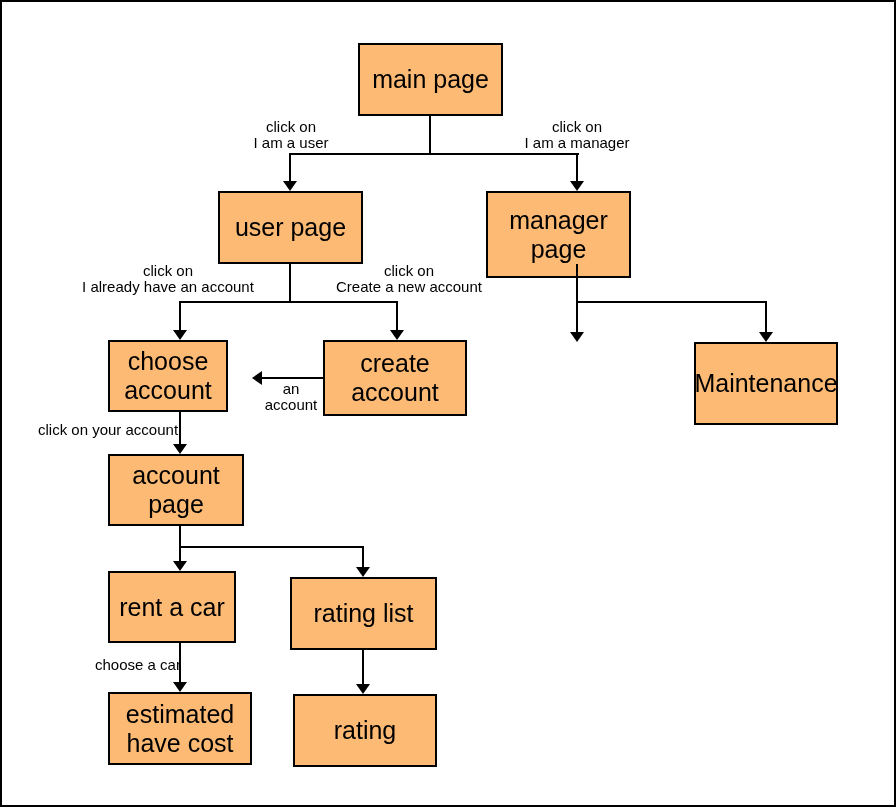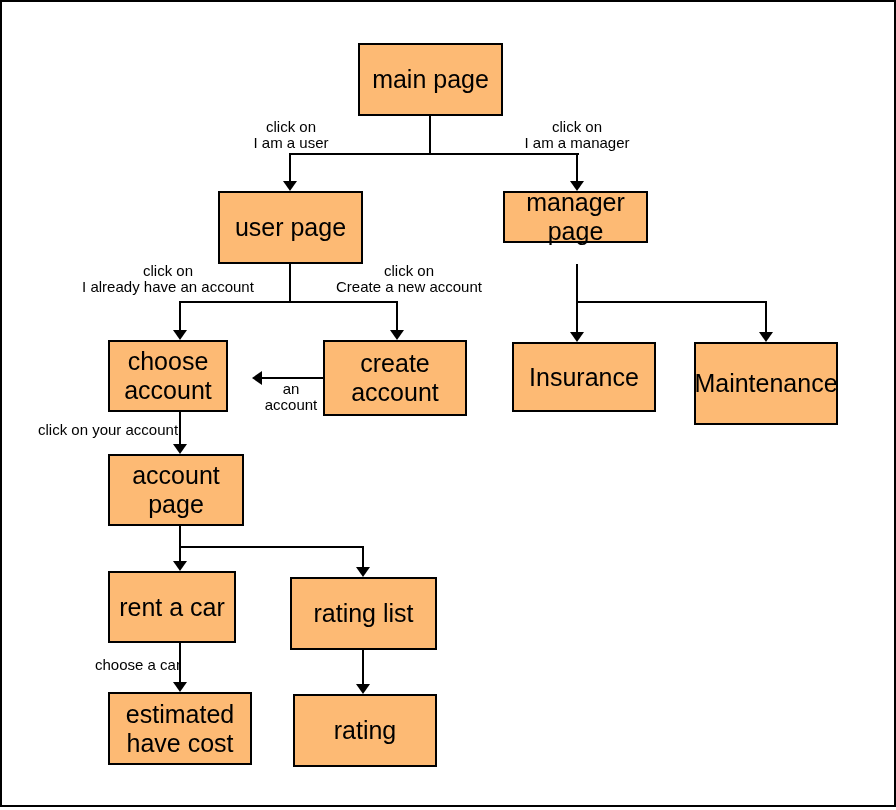--- a/index.html
+++ b/index.html
@@ -37,27 +37,26 @@
 <body>
 
 <div class="canvas">
 
   <div class="frame"></div>
 
   <div class="box nowrap" style="left:358px;top:43px;width:145px;height:73px">main page</div>
 
   <div class="box nowrap" style="left:218px;top:191px;width:145px;height:73px">user page</div>
 
-  <div class="box" style="left:503px;top:191px;width:145px;height:52px">manager page</div>
+  <div class="box" style="left:486px;top:191px;width:145px;height:87px">manager page</div>
 
   <div class="box" style="left:108px;top:340px;width:120px;height:72px">choose account</div>
 
   <div class="box" style="left:323px;top:340px;width:144px;height:76px">create account</div>
 
-  <div class="box nowrap" style="left:512px;top:342px;width:144px;height:70px">Insurance</div>
 
   <div class="box nowrap" style="left:694px;top:342px;width:144px;height:83px">Maintenance</div>
 
   <div class="box" style="left:108px;top:454px;width:136px;height:72px">account page</div>
 
   <div class="box nowrap" style="left:108px;top:571px;width:128px;height:72px">rent a car</div>
 
   <div class="box nowrap" style="left:290px;top:577px;width:147px;height:73px">rating list</div>
 
   <div class="box" style="left:108px;top:692px;width:144px;height:73px">estimated have cost</div>

